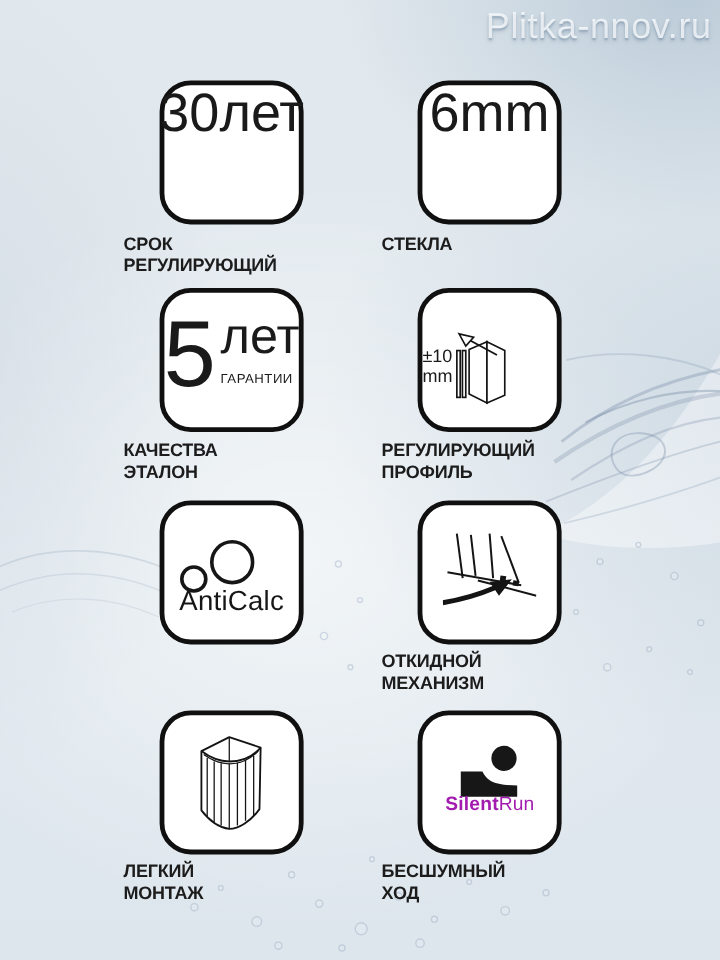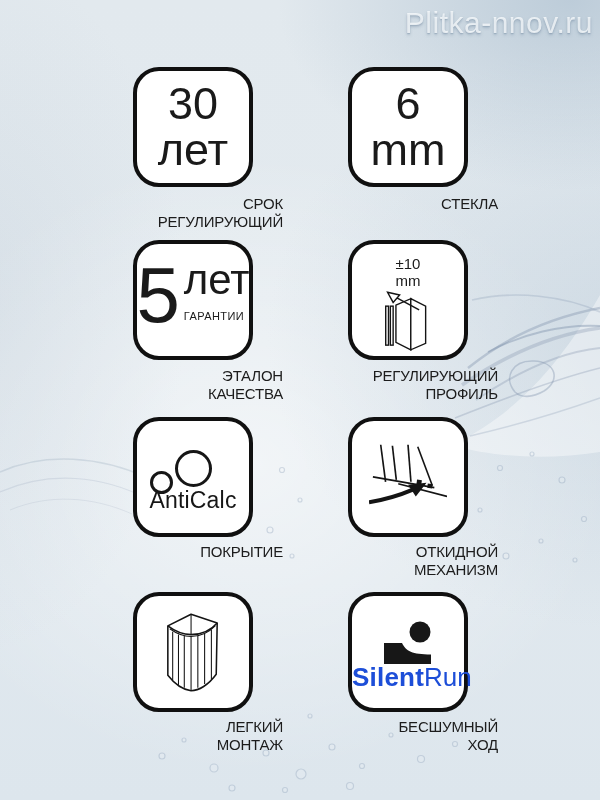--- a/index.html
+++ b/index.html
@@ -20,49 +20,49 @@
     color:rgba(250,252,254,0.78);
     text-shadow:0 2px 3px rgba(125,148,170,0.50), 0 1px 1px rgba(110,132,155,0.35);
   }
   .tile{
     position:absolute;width:120px;height:120px;box-sizing:border-box;z-index:2;
     background:#ffffff;border:4px solid #101010;border-radius:26px;
   }
   .r1{top:67px}.r2{top:240px}.r3{top:417px}.r4{top:592px}
   .c1{left:133px}.c2{left:348px}
   .tile-label{
-    position:absolute;width:180px;z-index:2;text-align:right;
-    font-size:15px;line-height:17.5px;letter-spacing:-0.2px;color:#1c1c1c;
+    position:absolute;width:180px;z-index:2;text-align:left;
+    font-size:15px;line-height:17.5px;letter-spacing:-0.2px;color:#1c1c1c;font-weight:bold;
   }
   .lr1{top:195px}.lr2{top:367px}.lr3{top:543px}.lr4{top:718px}
   .lc1{left:103px}.lc2{left:318px}
   .value-stack{
-    position:absolute;inset:0;display:flex;flex-direction:column;
-    align-items:center;justify-content:center;
+    position:absolute;inset:0;display:flex;
+    align-items:flex-start;justify-content:center;
     font-size:45px;line-height:46px;color:#1a1a1a;
   }
   .warranty-row{
     position:absolute;left:0;right:0;top:21px;
     display:flex;justify-content:center;align-items:flex-start;color:#1a1a1a;
   }
   .warranty-big{font-size:78px;line-height:60px;}
   .warranty-side{margin-left:4px;display:flex;flex-direction:column;align-items:flex-start;}
   .warranty-unit{font-size:42px;line-height:30px;}
   .warranty-sub{font-size:11px;letter-spacing:0.4px;margin-top:15px;}
-  .profile-wrap{position:absolute;inset:0;display:flex;flex-direction:column;align-items:center;padding-top:12px;box-sizing:border-box;border-radius:24px;}
+  .profile-wrap{position:absolute;inset:0;display:flex;flex-direction:row;align-items:center;padding-top:12px;box-sizing:border-box;border-radius:24px;}
   .profile-caption{font-size:15px;line-height:16.5px;text-align:center;color:#1a1a1a;}
   .profile-wrap svg{margin-top:1px;}
   .anticalc-bubbles{position:absolute;left:13px;top:29px;width:62px;height:54px;}
   .bubble-small{position:absolute;left:0;top:21px;width:17px;height:17px;border:3px solid #161616;border-radius:50%;}
   .bubble-big{position:absolute;left:25px;top:0;width:31px;height:31px;border:3.5px solid #161616;border-radius:50%;}
   .anticalc-text{position:absolute;left:0;right:0;top:66px;text-align:center;font-size:23px;font-weight:normal;letter-spacing:0.2px;color:#161616;}
   .tilt-icon-box{position:absolute;left:50%;top:20px;transform:translateX(-50%);}
   .shower-icon-box{position:absolute;left:50%;top:13px;transform:translateX(-50%);}
   .sr-logo-box{position:absolute;left:50%;top:22px;transform:translateX(-50%);}
-  .sr-text{position:absolute;left:0;right:0;top:66px;text-align:center;font-size:26px;color:#1d4ed8;}
+  .sr-text{position:absolute;left:0;right:0;top:66px;text-align:center;font-size:16px;color:#a21caf;}
   .sr-text b{letter-spacing:0.2px;}
 </style>
 </head>
 <body>
 
 <div class="stage">
 
   <svg class="water-svg" width="600" height="800" viewBox="0 0 600 800">
     <path d="M452,445 C515,415 560,365 600,295 L600,452 C550,460 495,458 452,445 Z" fill="#ffffff" opacity="0.40"></path>
     <g fill="none" stroke="#7d90aa">
@@ -135,22 +135,22 @@
   <div class="tile r2 c1">
     <div class="warranty-row">
       <span class="warranty-big">5</span>
       <span class="warranty-side">
         <span class="warranty-unit">лет</span>
         <span class="warranty-sub">ГАРАНТИИ</span>
       </span>
     </div>
   </div>
   <div class="tile-label lr2 lc1">
+    <div>КАЧЕСТВА</div>
     <div>ЭТАЛОН</div>
-    <div>КАЧЕСТВА</div>
   </div>
 
   <div class="tile r2 c2">
     <div class="profile-wrap">
       <div class="profile-caption">
         <div>±10</div>
         <div>mm</div>
       </div>
       <svg width="52" height="62" viewBox="0 0 56 66">
         <g fill="#ffffff" stroke="#141414" stroke-width="1.5">
@@ -170,21 +170,20 @@
   </div>
 
   <div class="tile r3 c1">
     <div class="anticalc-bubbles">
       <div class="bubble-small"></div>
       <div class="bubble-big"></div>
     </div>
     <div class="anticalc-text">AntiCalc</div>
   </div>
   <div class="tile-label lr3 lc1">
-    <div>ПОКРЫТИЕ</div>
   </div>
 
   <div class="tile r3 c2">
     <div class="tilt-icon-box">
       <svg width="78" height="66" viewBox="0 0 80 66">
         <g stroke="#141414" stroke-width="1.7" fill="none">
           <line x1="12" y1="3" x2="17" y2="41"></line>
           <line x1="24" y1="4" x2="28" y2="39"></line>
           <line x1="40" y1="3" x2="43" y2="41"></line>
           <line x1="50" y1="5" x2="65" y2="45"></line>

